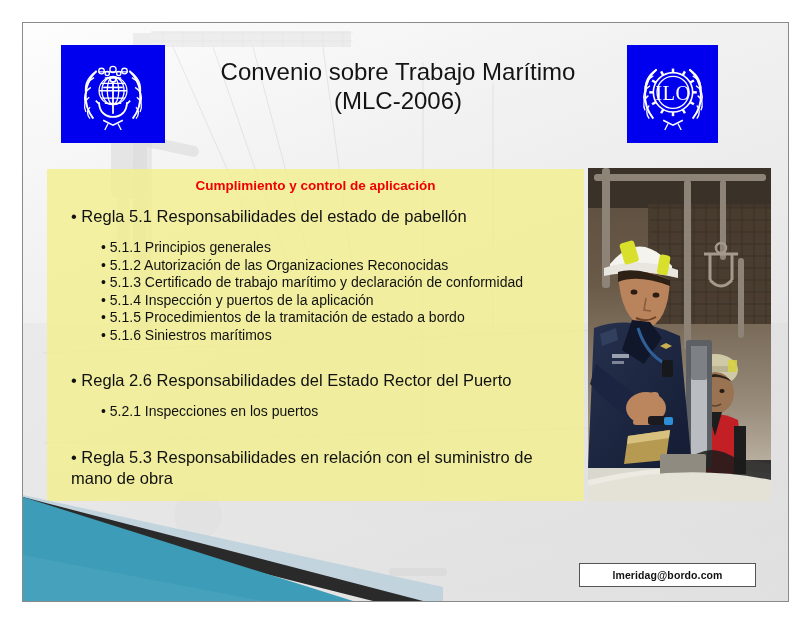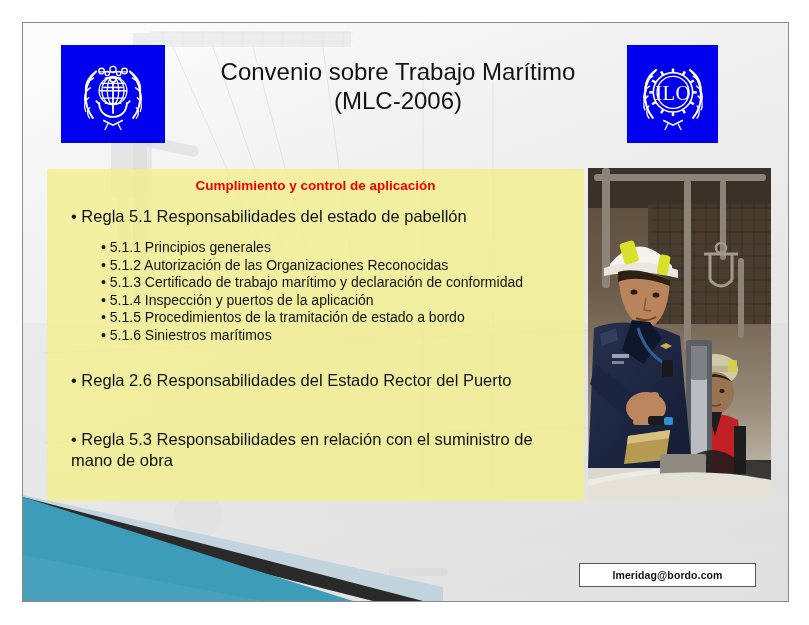--- a/index.html
+++ b/index.html
@@ -248,20 +248,21 @@
     <p class="l2">• 5.1.1 Principios generales</p>
     <p class="l2">• 5.1.2 Autorización de las Organizaciones Reconocidas</p>
     <p class="l2">• 5.1.3 Certificado de trabajo marítimo y declaración de conformidad</p>
     <p class="l2">• 5.1.4 Inspección y puertos de la aplicación</p>
     <p class="l2">• 5.1.5 Procedimientos de la tramitación de estado a bordo</p>
     <p class="l2">• 5.1.6 Siniestros marítimos</p>
 
     <div class="gap"></div>
 
     <p class="l1">• Regla 2.6 Responsabilidades del Estado Rector del Puerto</p>
+    <p class="l2">• 5.2.1 Inspecciones en los puertos</p>
 
     <div class="gap"></div>
 
     <p class="l1">• Regla 5.3 Responsabilidades en relación con el suministro de mano de obra</p>
   </div>
 
   <div id="photo">
     <svg width="183" height="334" viewBox="0 0 183 334" preserveAspectRatio="none">
       <defs>
         <linearGradient id="wallg" x1="0" y1="0" x2="0" y2="1">

